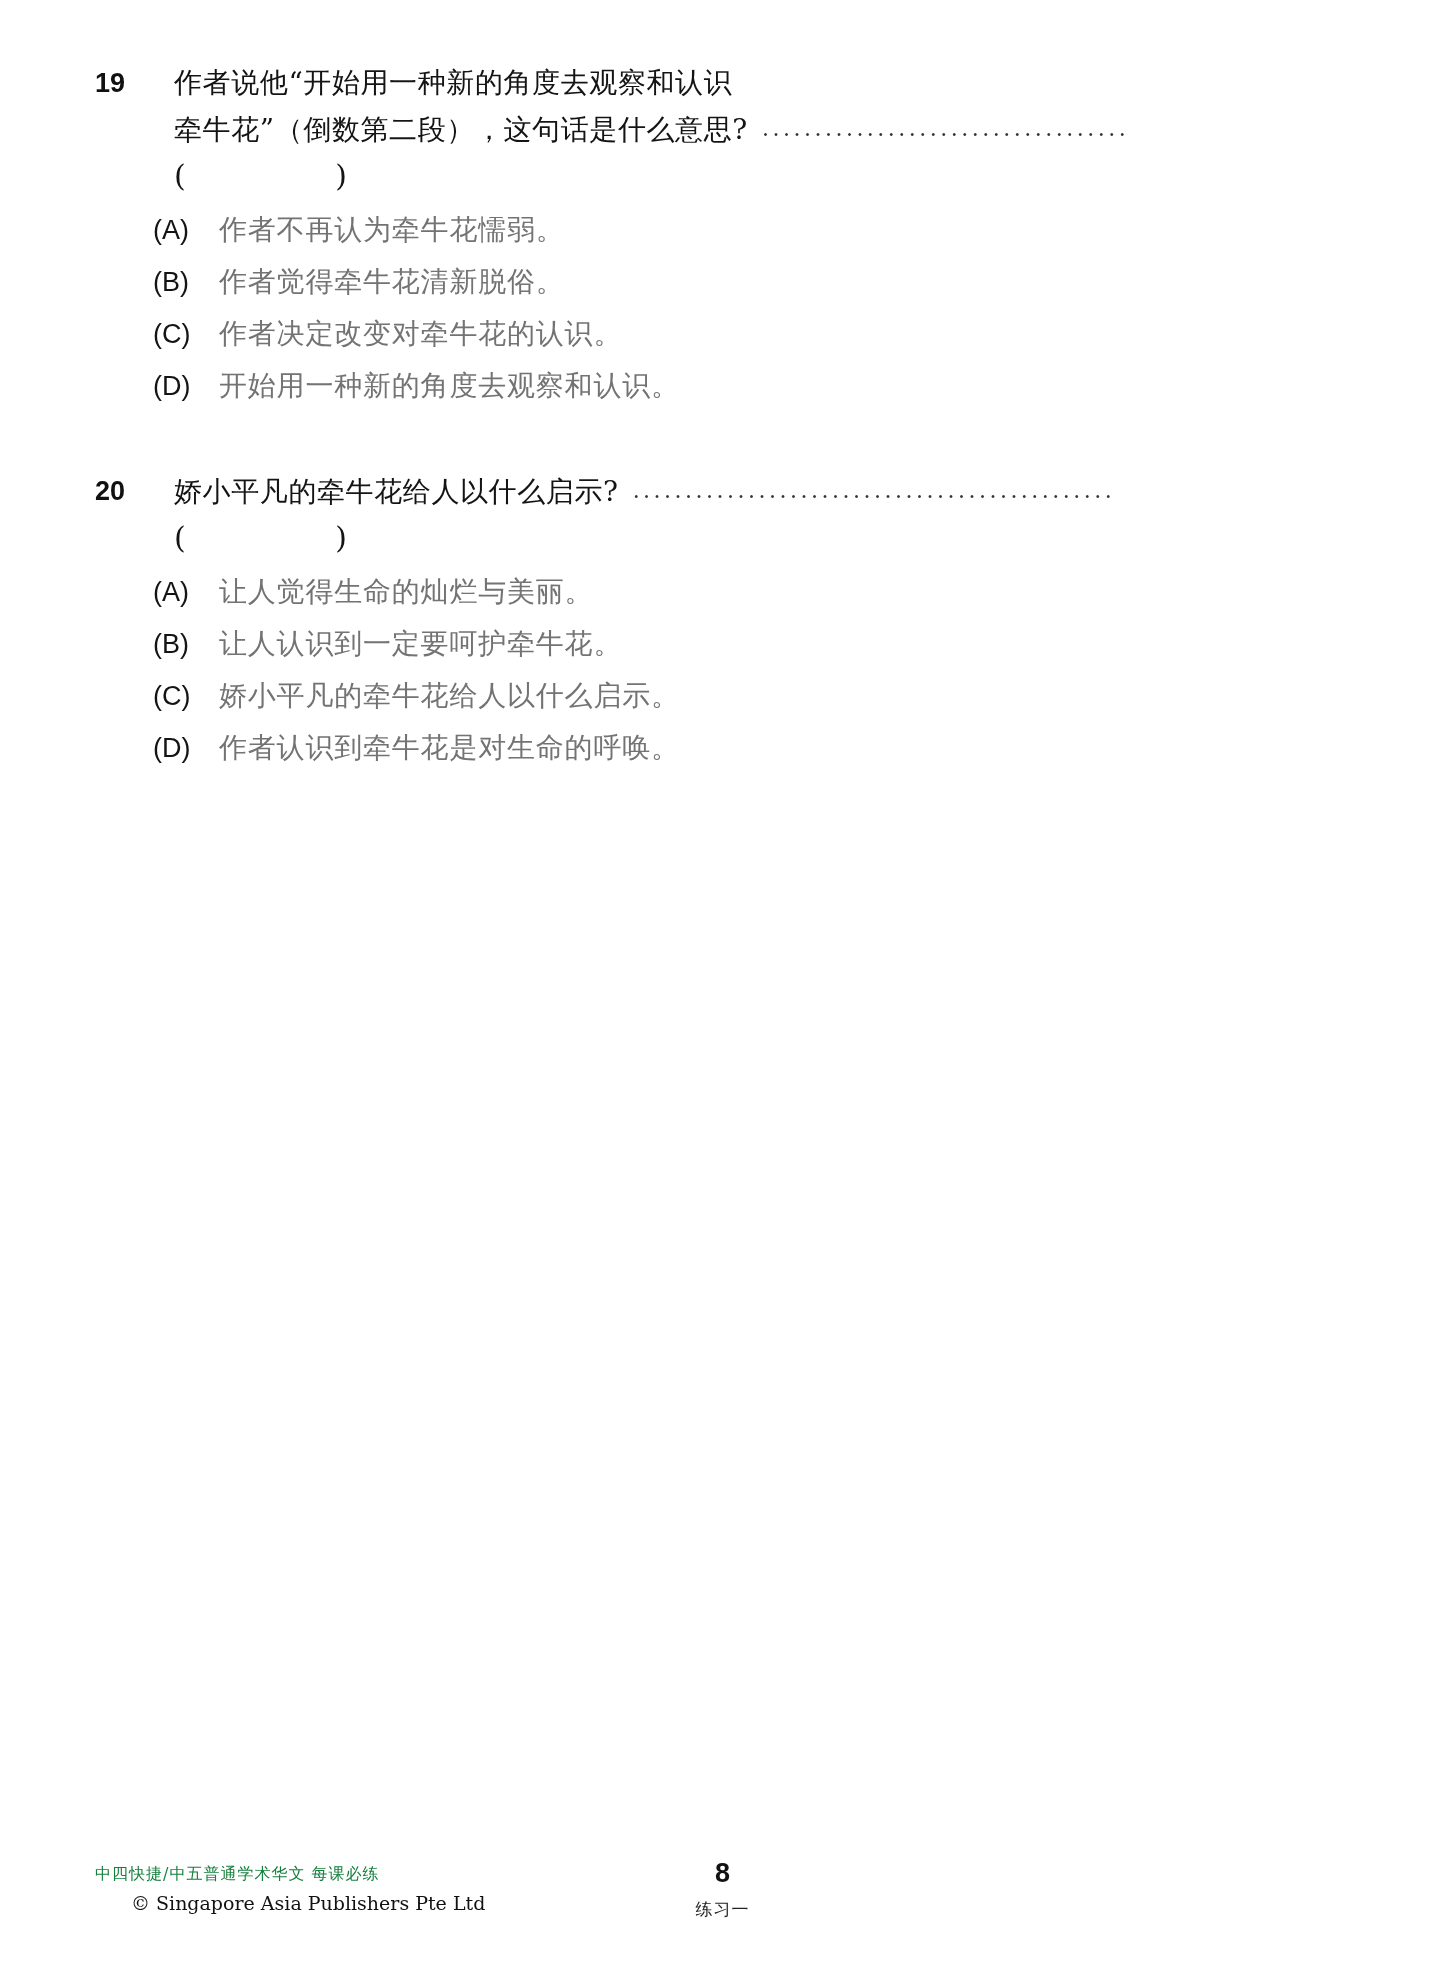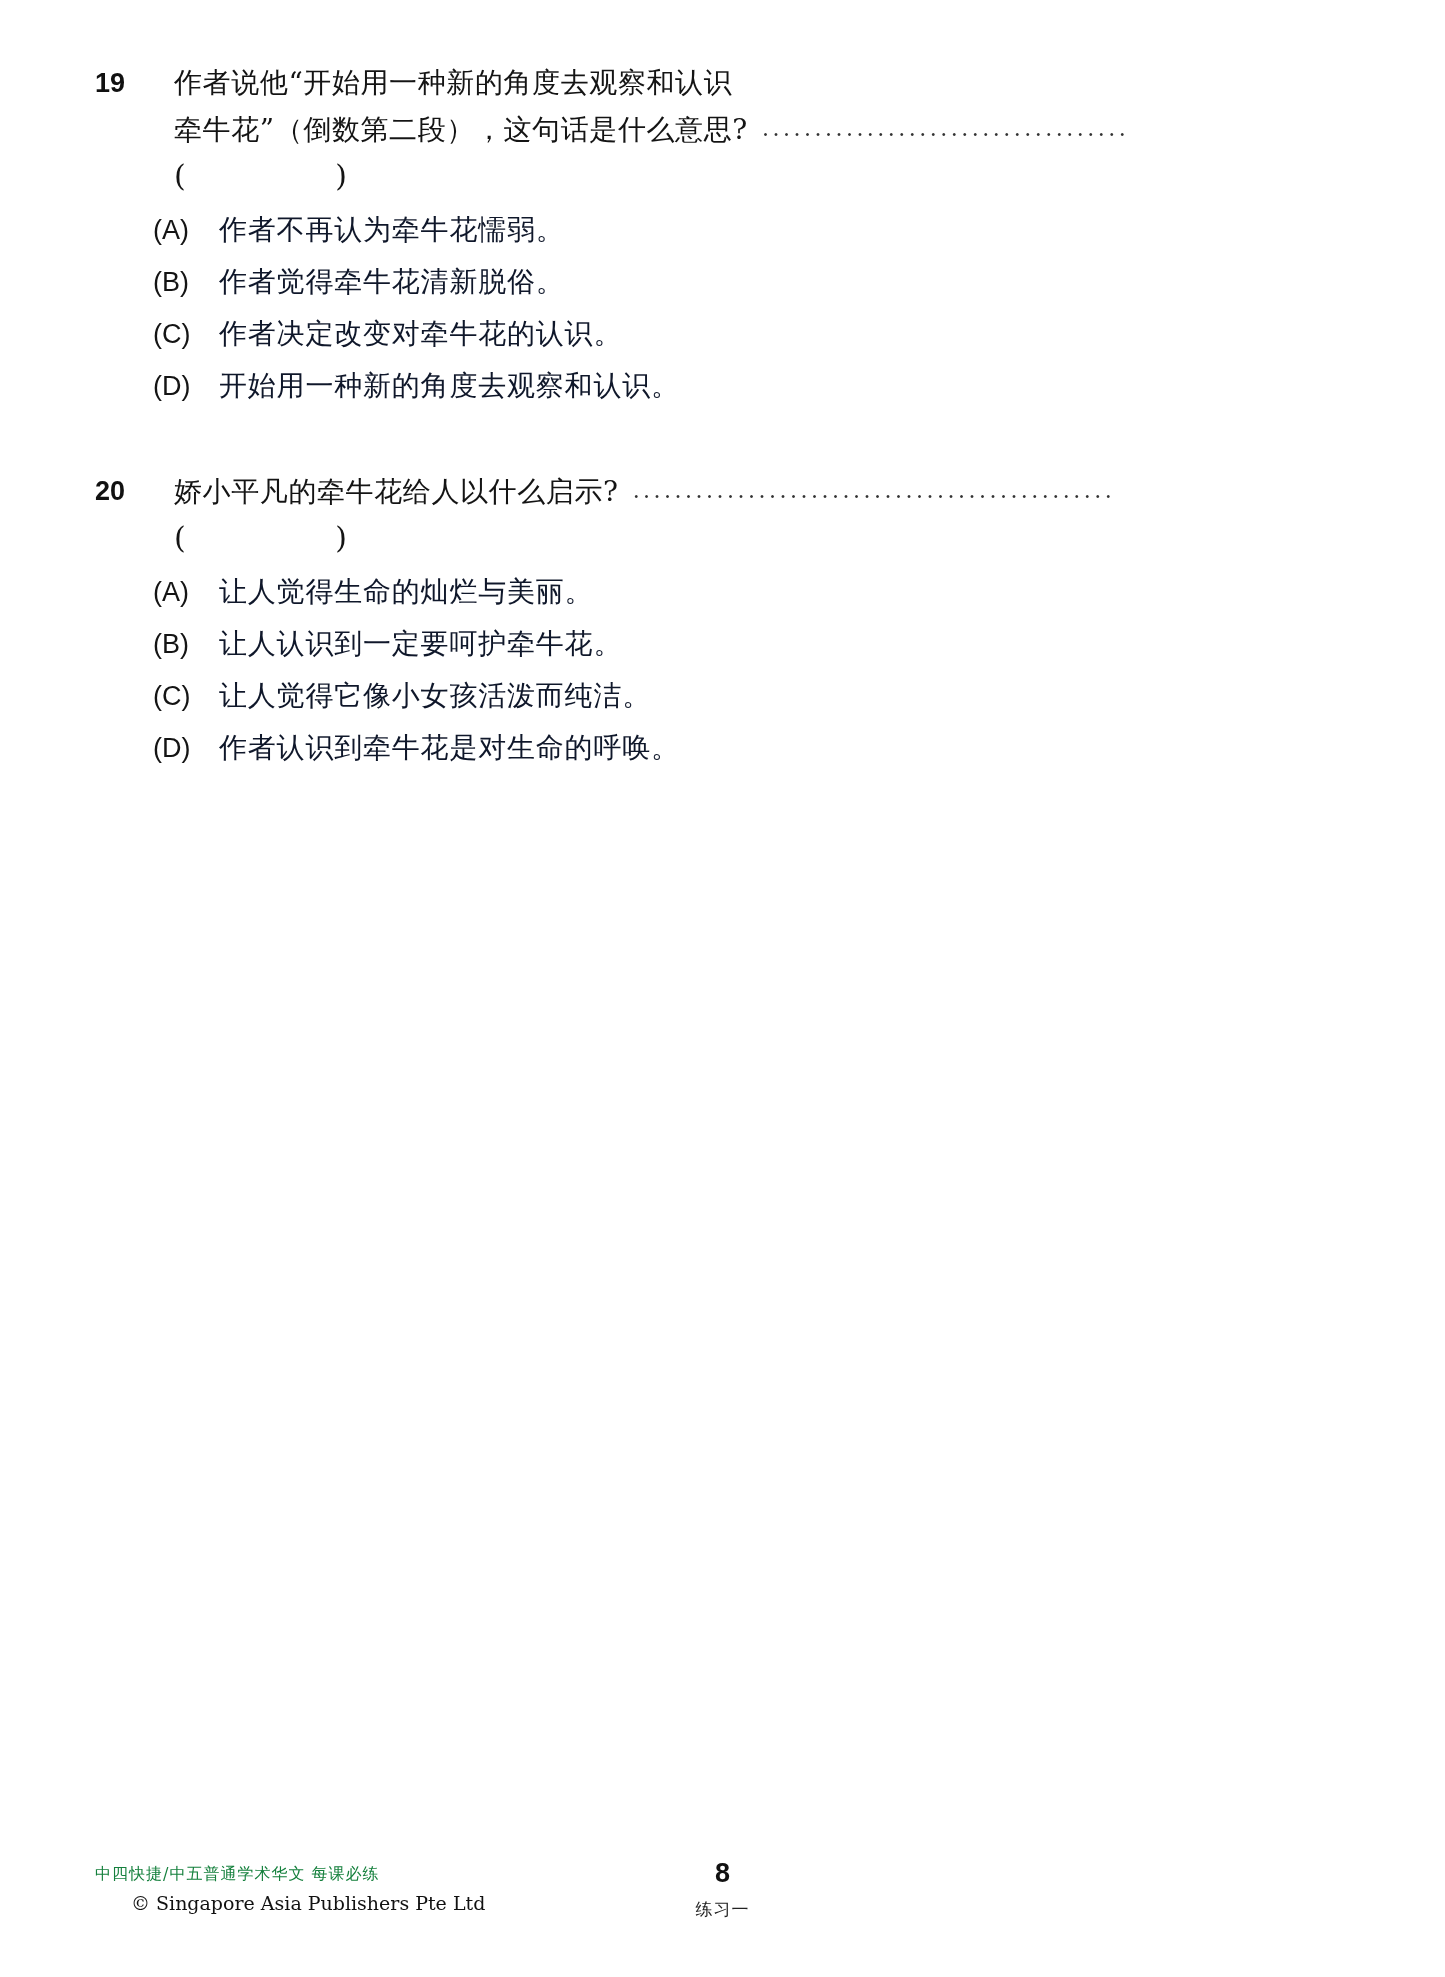--- a/index.html
+++ b/index.html
@@ -90,21 +90,21 @@
     font-family: "Liberation Sans", sans-serif;
     font-size: 27px;
     line-height: 44px;
     color: #141414;
   }
   .opt-text {
     flex: 1 1 auto;
     font-size: 28px;
     line-height: 44px;
     letter-spacing: 0.8px;
-    color: #0f172a;
+    color: #737373;
   }
 
   .gap {
     height: 54px;
   }
 
   
   .footer {
     position: absolute;
     left: 95px;
@@ -199,21 +199,21 @@
       <div class="option">
         <div class="opt-label">(A)</div>
         <div class="opt-text">让人觉得生命的灿烂与美丽。</div>
       </div>
       <div class="option">
         <div class="opt-label">(B)</div>
         <div class="opt-text">让人认识到一定要呵护牵牛花。</div>
       </div>
       <div class="option">
         <div class="opt-label">(C)</div>
-        <div class="opt-text">让人觉得它像小女孩活泼而纯洁。</div>
+        <div class="opt-text">娇小平凡的牵牛花给人以什么启示。</div>
       </div>
       <div class="option">
         <div class="opt-label">(D)</div>
         <div class="opt-text">作者认识到牵牛花是对生命的呼唤。</div>
       </div>
     </div>
   </div>
 
   <div class="footer">
     <div class="footer-left">

